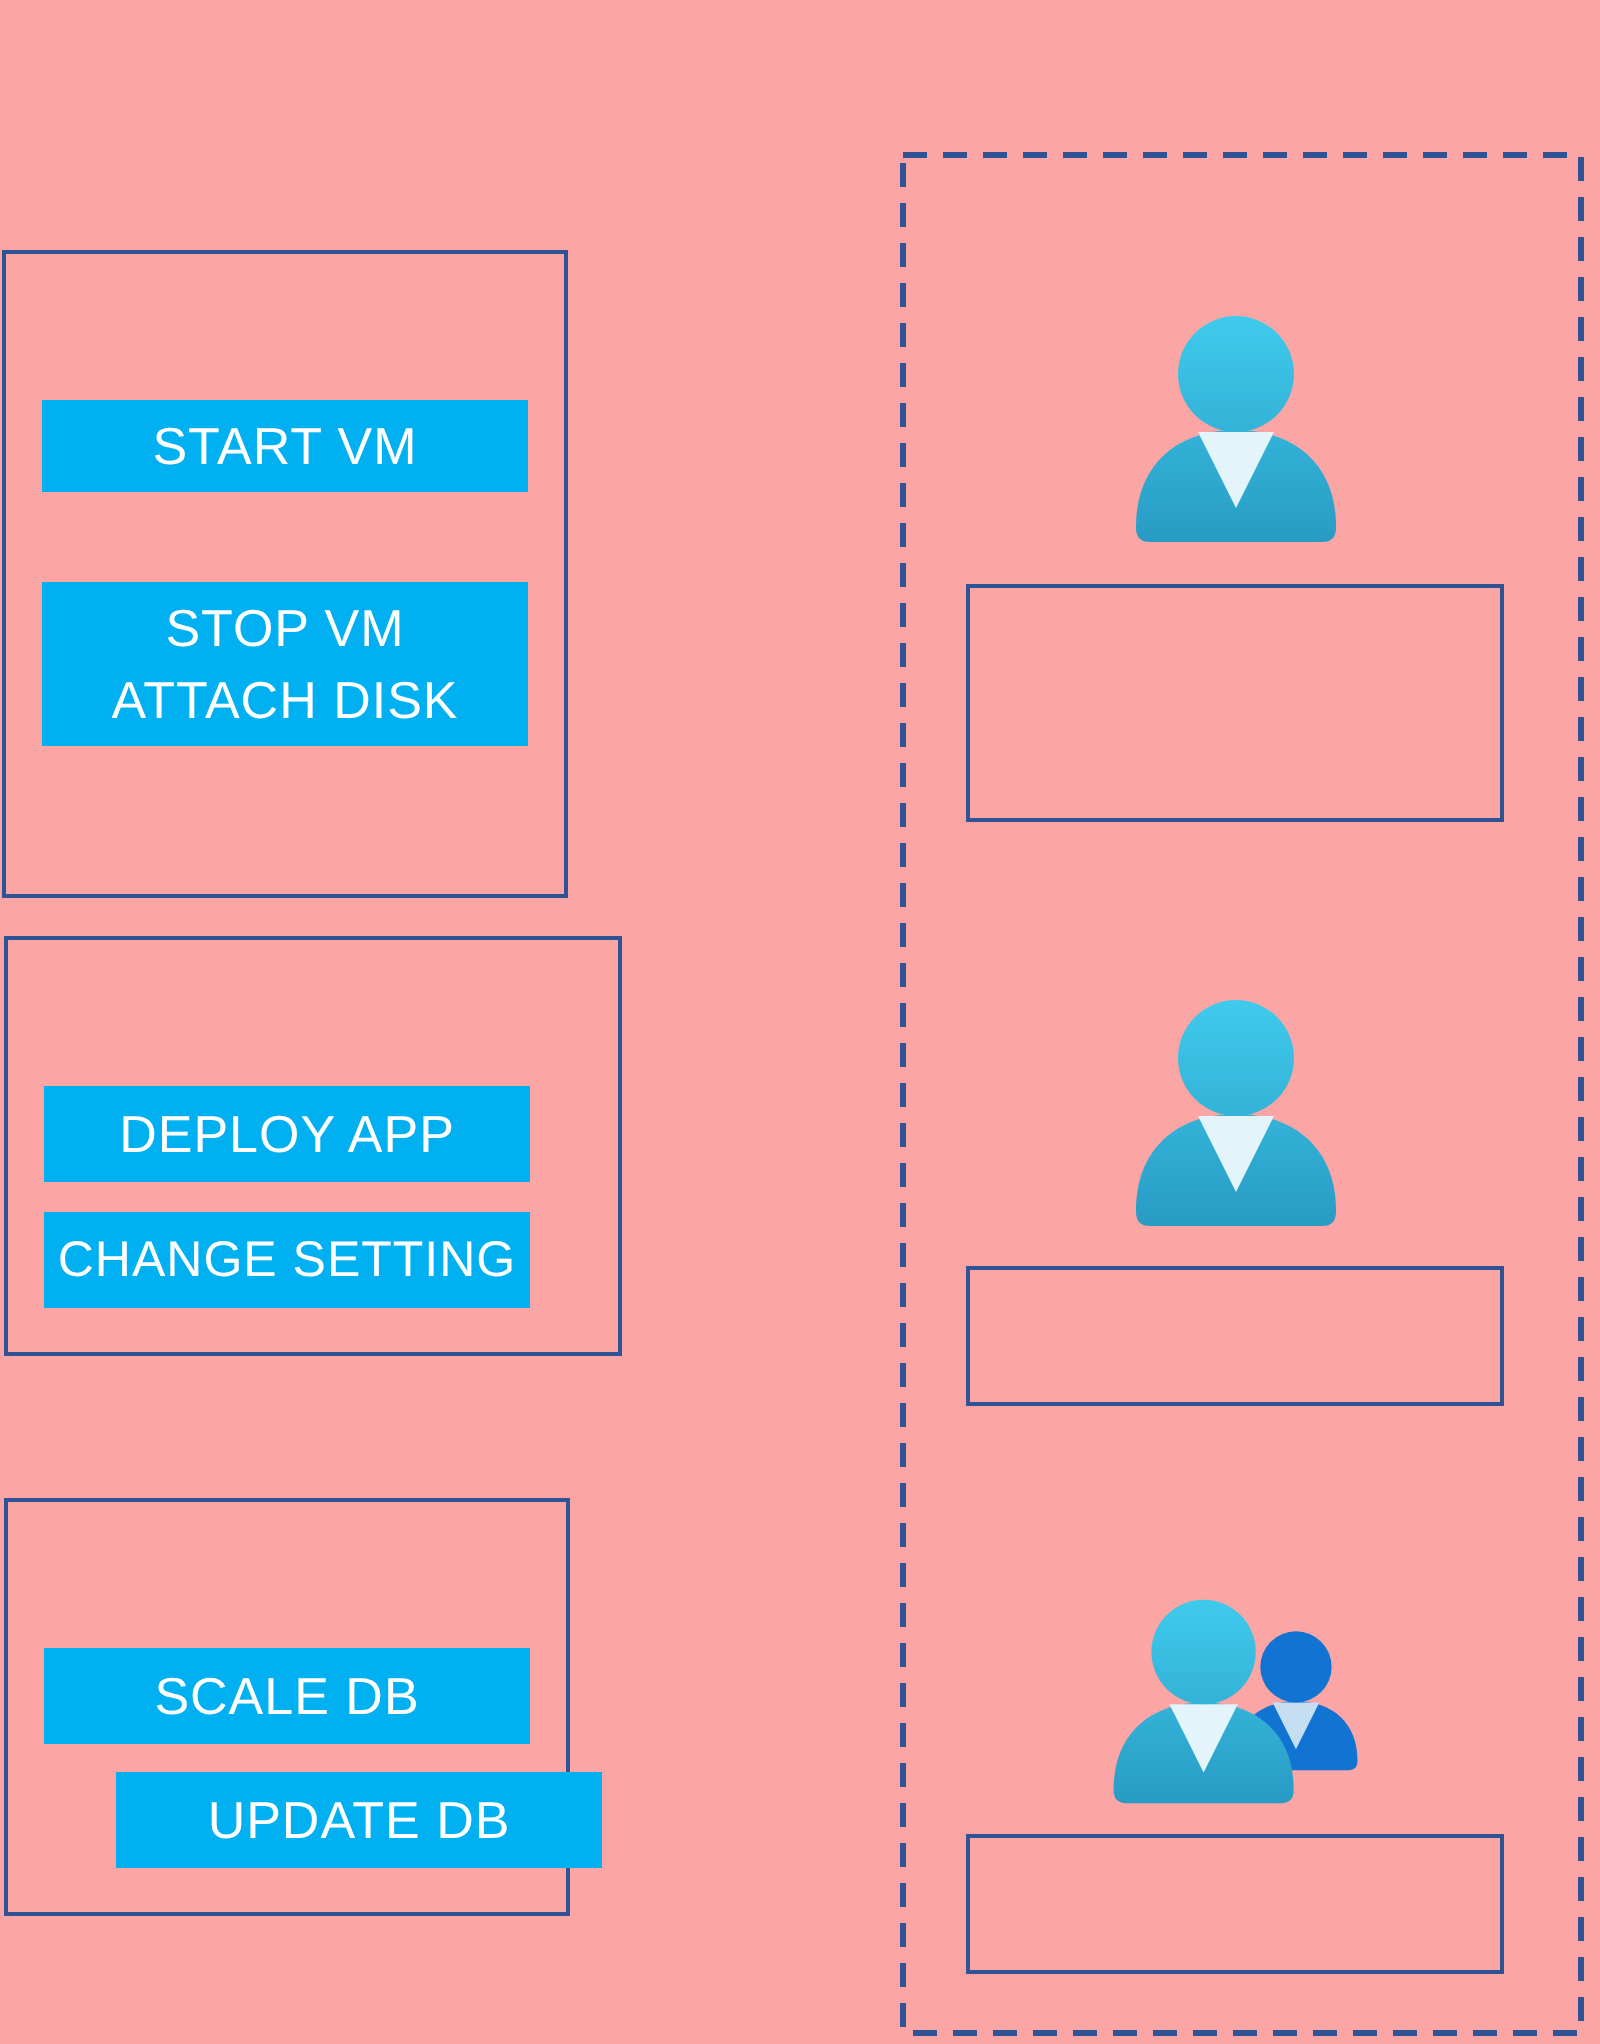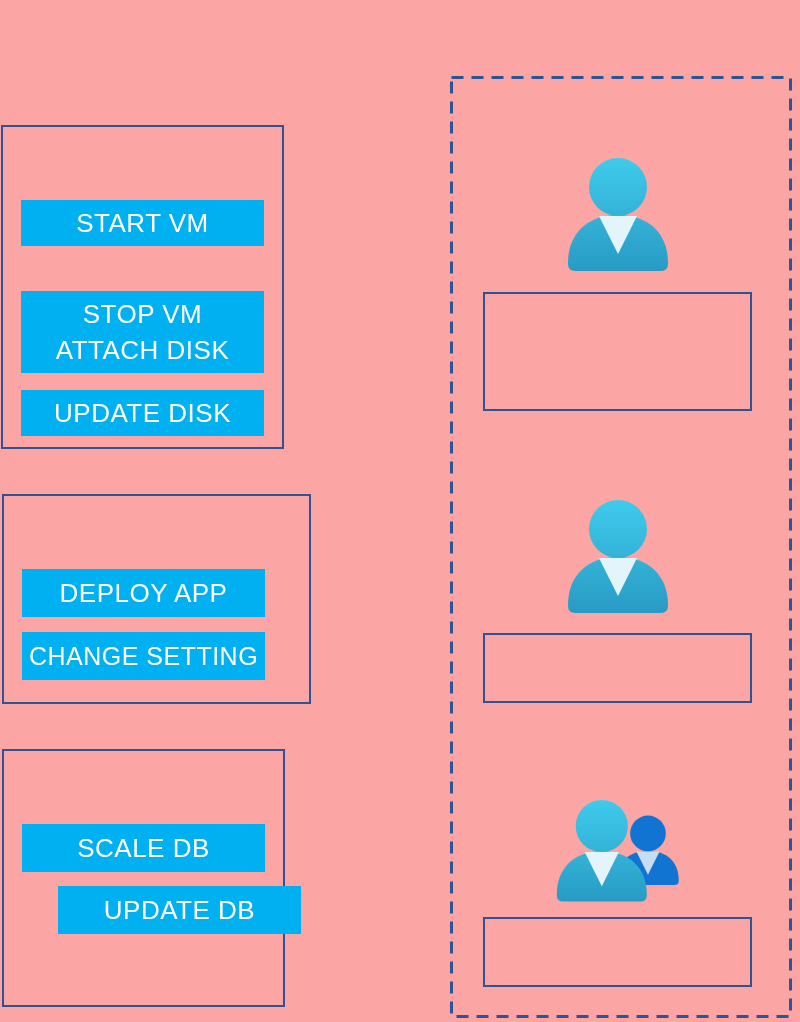--- a/index.html
+++ b/index.html
@@ -52,29 +52,28 @@
         <stop offset="0" stop-color="#3FCBED"></stop>
         <stop offset="1" stop-color="#289BC4"></stop>
       </linearGradient>
     </defs>
   </svg>
 
   <div class="group" style="left:1px; top:125px; width:283px; height:324px;">
     <div class="btn" style="top:73px;  height:46px;">START VM</div>
     <div class="btn" style="top:137px; height:46px;margin-top:27px;">STOP VM</div>
     <div class="btn" style="top:200px; height:46px;">ATTACH DISK</div>
-    <div class="btn" style="top:263px; height:46px;">UPDATE DISK</div>
   </div>
 
-  <div class="group" style="left:2px; top:494px; width:309px; height:210px;">
+  <div class="group" style="left:2px; top:468px; width:309px; height:210px;">
     <div class="btn" style="top:73px;  height:48px;">DEPLOY APP</div>
     <div class="btn" style="top:136px; height:48px; font-size:25px;text-align:right;">CHANGE SETTING</div>
   </div>
 
-  <div class="group" style="left:2px; top:749px; width:283px; height:258px;">
+  <div class="group" style="left:2px; top:749px; width:283px; height:209px;">
     <div class="btn" style="top:73px;  height:48px;">SCALE DB</div>
     <div class="btn" style="top:135px; height:48px;margin-left:36px;">UPDATE DB</div>
   </div>
 
   <svg class="scope-border" width="342" height="942">
     <rect x="1.5" y="1.5" width="339" height="939" fill="none" stroke="#2F5496" stroke-width="3" stroke-dasharray="12 8"></rect>
   </svg>
 
   <div class="icon-wrap" style="left:566px; top:157px; width:104px; height:114px;">
     <svg width="104" height="114" viewBox="0 0 104 114">

